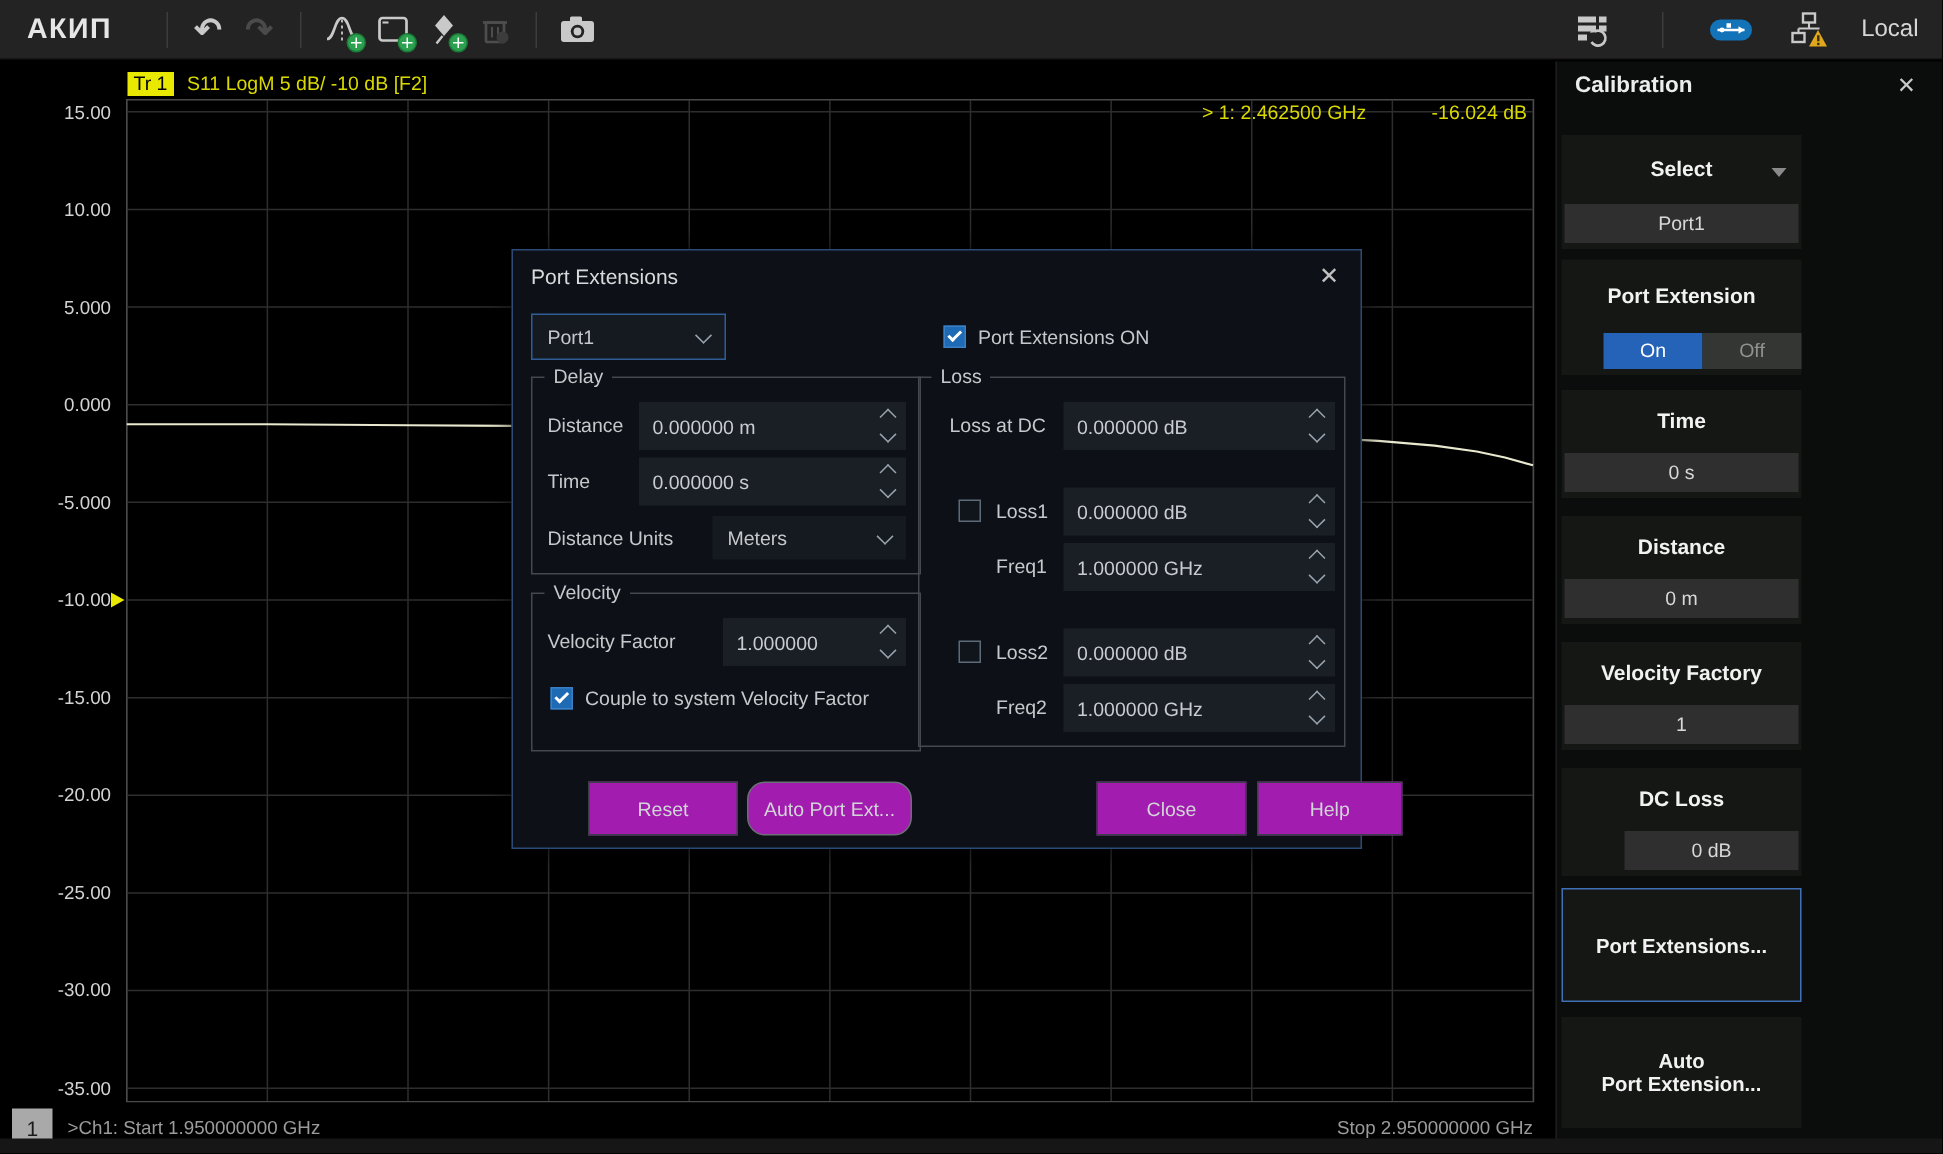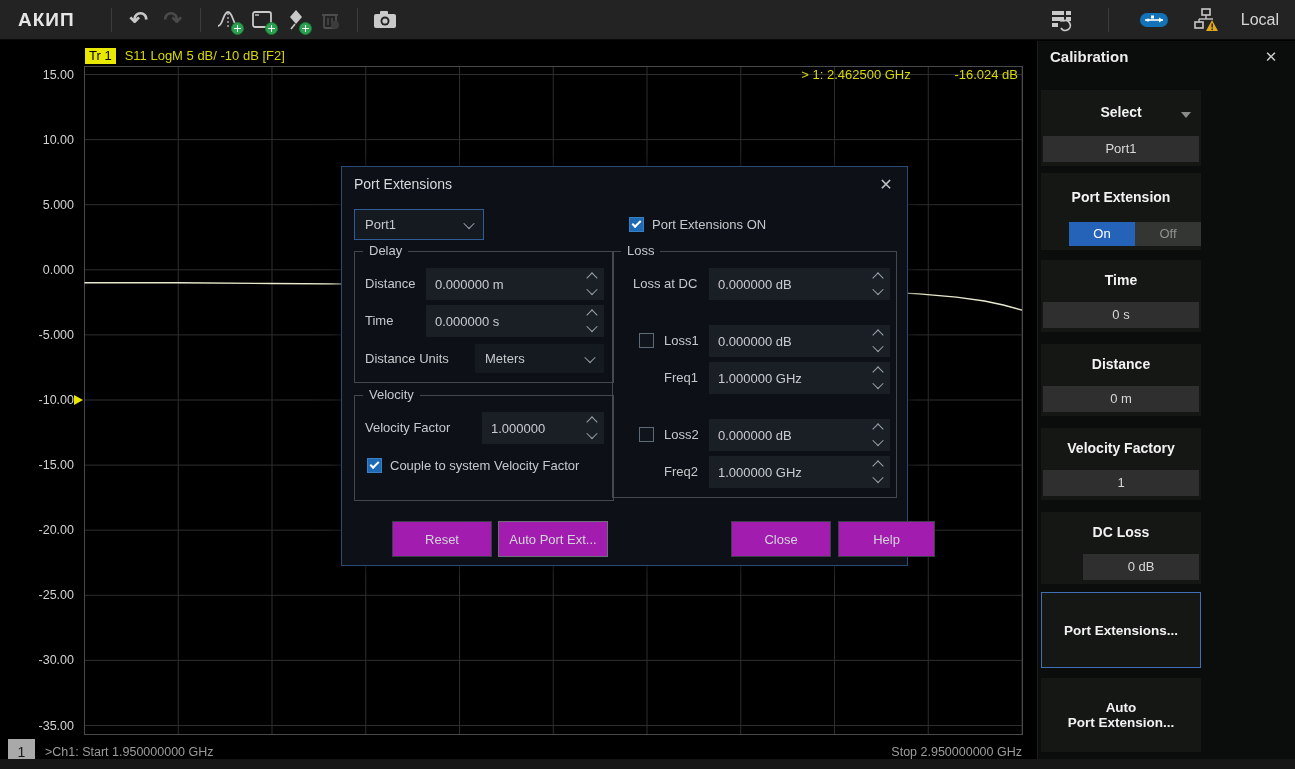--- a/index.html
+++ b/index.html
@@ -364,21 +364,21 @@
       <div class="fld" style="left:96px; top:204px; width:181px;">
         <span>1.000000 GHz</span>
         <span class="spin">
           <span class="chv up"></span>
           <span class="chv down"></span>
         </span>
       </div>
     </div>
 
     <div class="dbtn" style="left:12px; top:354px; width:100px;">Reset</div>
-    <div class="dbtn focus" style="left:118px; top:354px; width:110px;">Auto Port Ext...</div>
+    <div class="dbtn focus" style="left:118px; top:354px; width:110px;border-radius:12px;">Auto Port Ext...</div>
     <div class="dbtn" style="left:351px; top:354px; width:100px;">Close</div>
     <div class="dbtn" style="left:458px; top:354px; width:97px;">Help</div>
   </div>
 
   <div class="sidebar">
     <span class="sb-title">Calibration</span>
     <span class="sb-close">✕</span>
 
     <div class="panel" style="top:49px; height:76px;">
       <span class="p-label" style="top:14px;">Select</span>

